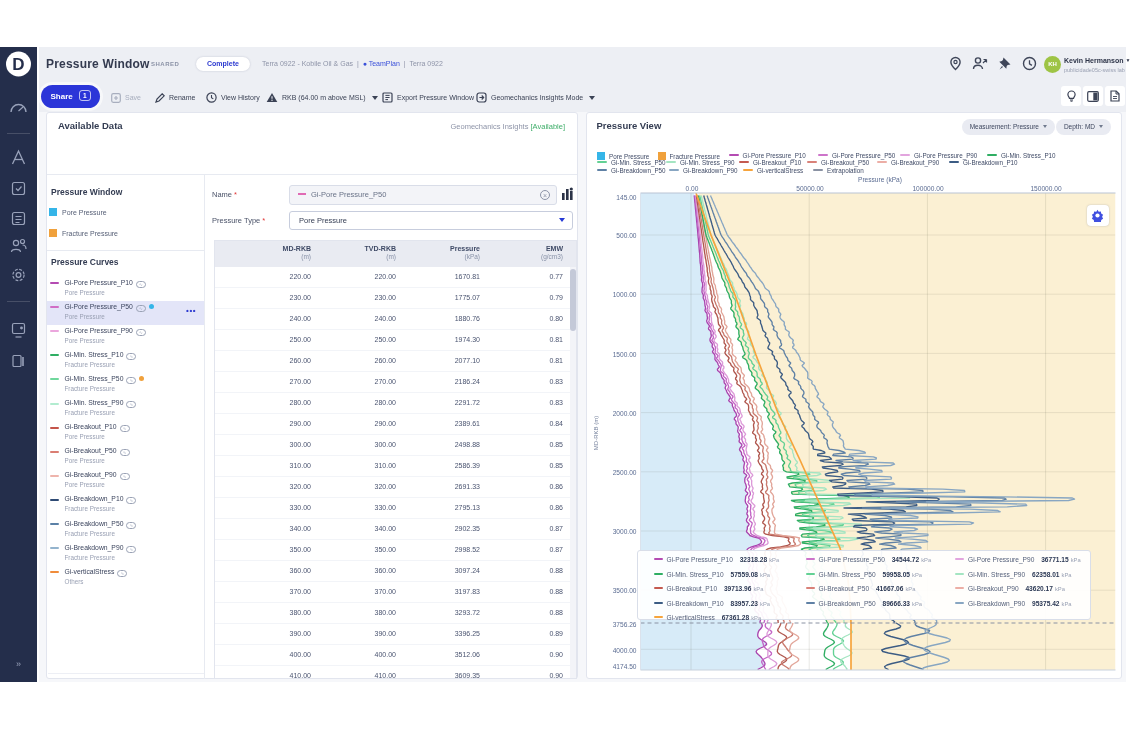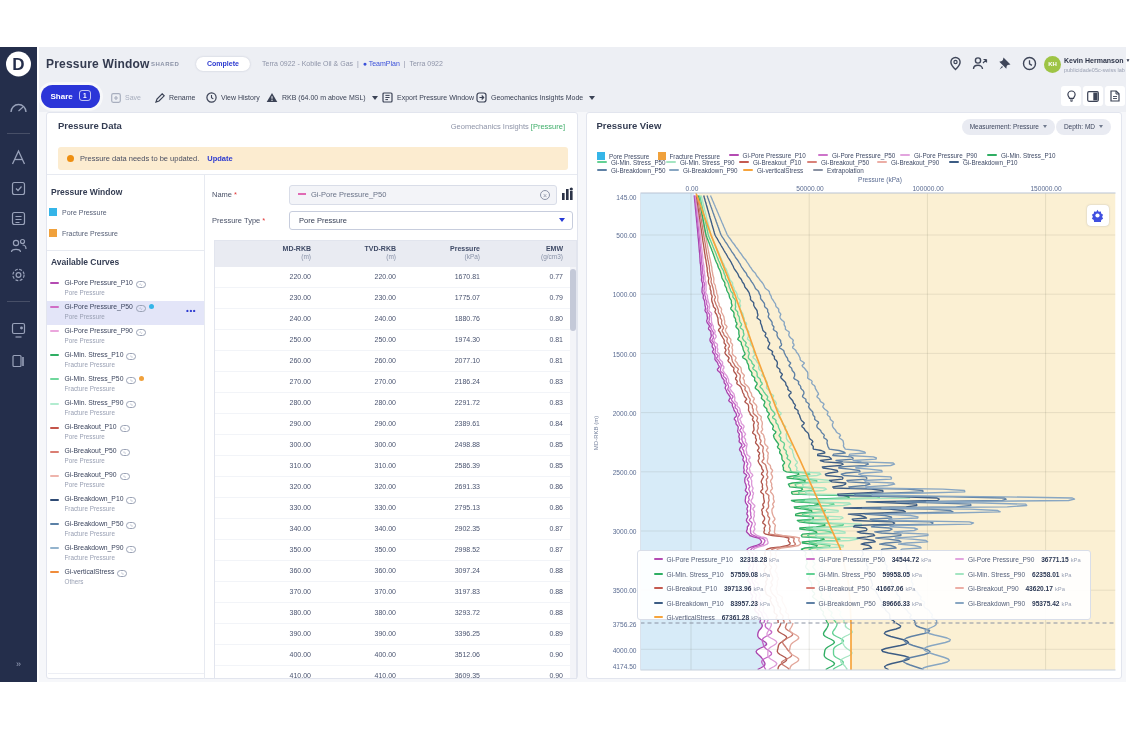--- a/index.html
+++ b/index.html
@@ -218,31 +218,30 @@
               <path d="M 1 1 h 5.2 L 9 3.8 V 11 H 1 z" fill="none" stroke="#3b4255" stroke-width="1.2"></path>
               <path d="M 6 1 v 3 h 3" fill="none" stroke="#3b4255" stroke-width="1"></path>
               <path d="M 3 6.5 h 4 M 3 8.5 h 4" stroke="#3b4255" stroke-width="0.9"></path>
             </svg>
           </div>
         </div>
     </div>
   </div>
   <div id="content">
     <div class="panel" id="panelL">
-      <div class="pd-title">Pressure Data</div>
-      <div class="gi-right">Geomechanics Insights <b>[Pressure]</b></div>
-      <div class="banner"><span class="dot"></span>Pressure data needs to be updated.<span class="upd">Update</span></div>
+      <div class="pd-title">Available Data</div>
+      <div class="gi-right">Geomechanics Insights <b>[Available]</b></div>
       <div class="hline"></div>
       <div class="vline"></div>
       <div class="lw-h" style="top:74px;">Pressure Window</div>
       <div class="leg-item" style="top:95px;"><span class="leg-sq" style="background:#35b5e8"></span>Pore Pressure</div>
       <div class="leg-item" style="top:116px;"><span class="leg-sq" style="background:#f0a13c"></span>Fracture Pressure</div>
       <div class="lh2"></div>
       <div style="position:absolute;left:1px;top:560px;width:156px;height:1px;background:#edeff5;"></div>
-      <div class="lw-h" style="top:144px;">Available Curves</div>
+      <div class="lw-h" style="top:144px;">Pressure Curves</div>
       <div class="curve-item" style="top:164.0px;">
           <div class="ci-dash" style="background:#b44bb2"></div>
           <div class="ci-name">Gi-Pore Pressure_P10<span class="ci-badge">∿</span></div>
           <div class="ci-sub">Pore Pressure</div>
         </div>
 <div class="curve-item hl" style="top:188.1px;">
           <div class="ci-dash" style="background:#d06ec5"></div>
           <div class="ci-name">Gi-Pore Pressure_P50<span class="ci-badge">∿</span><span class="ci-dot" style="background:#35b5e8"></span></div>
           <div class="ci-sub">Pore Pressure</div>
           <div class="ci-more">•••</div>

